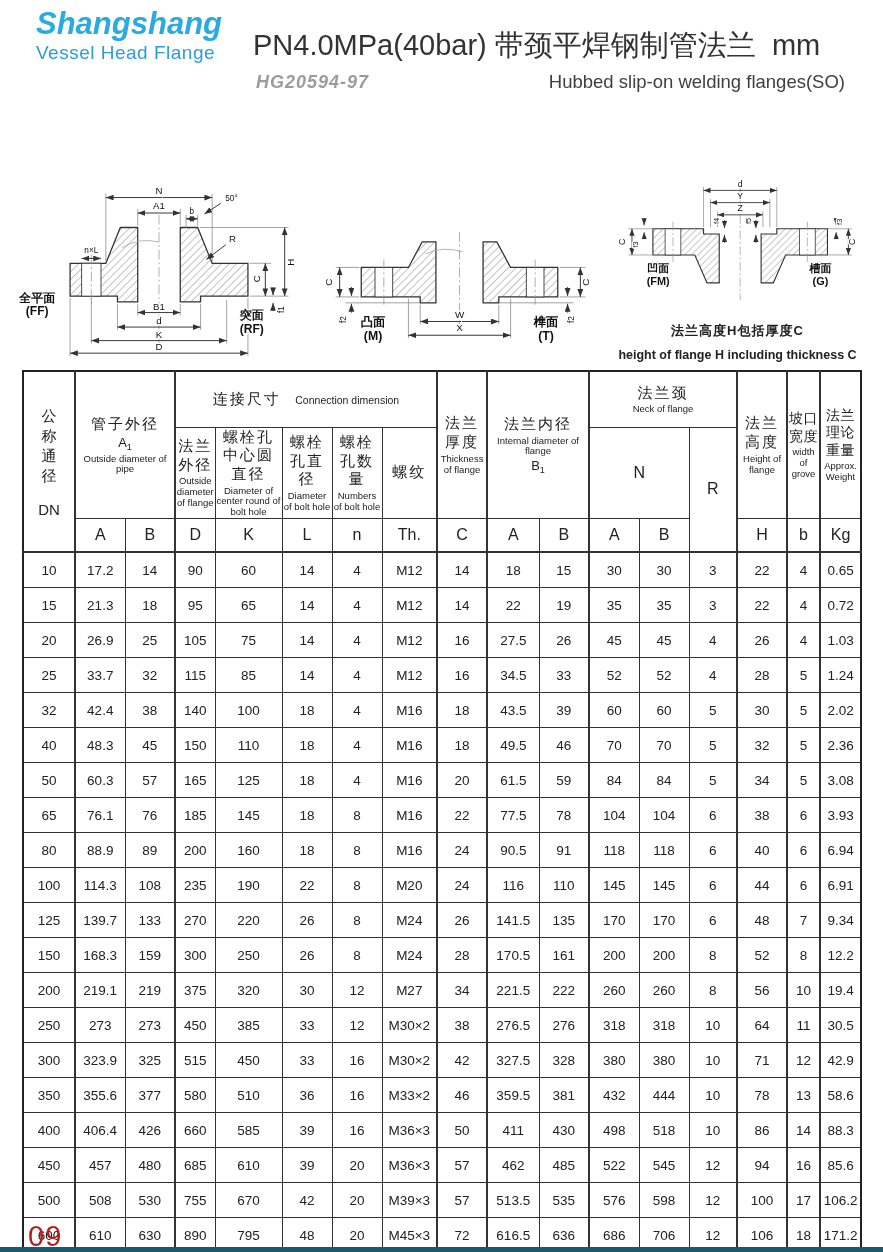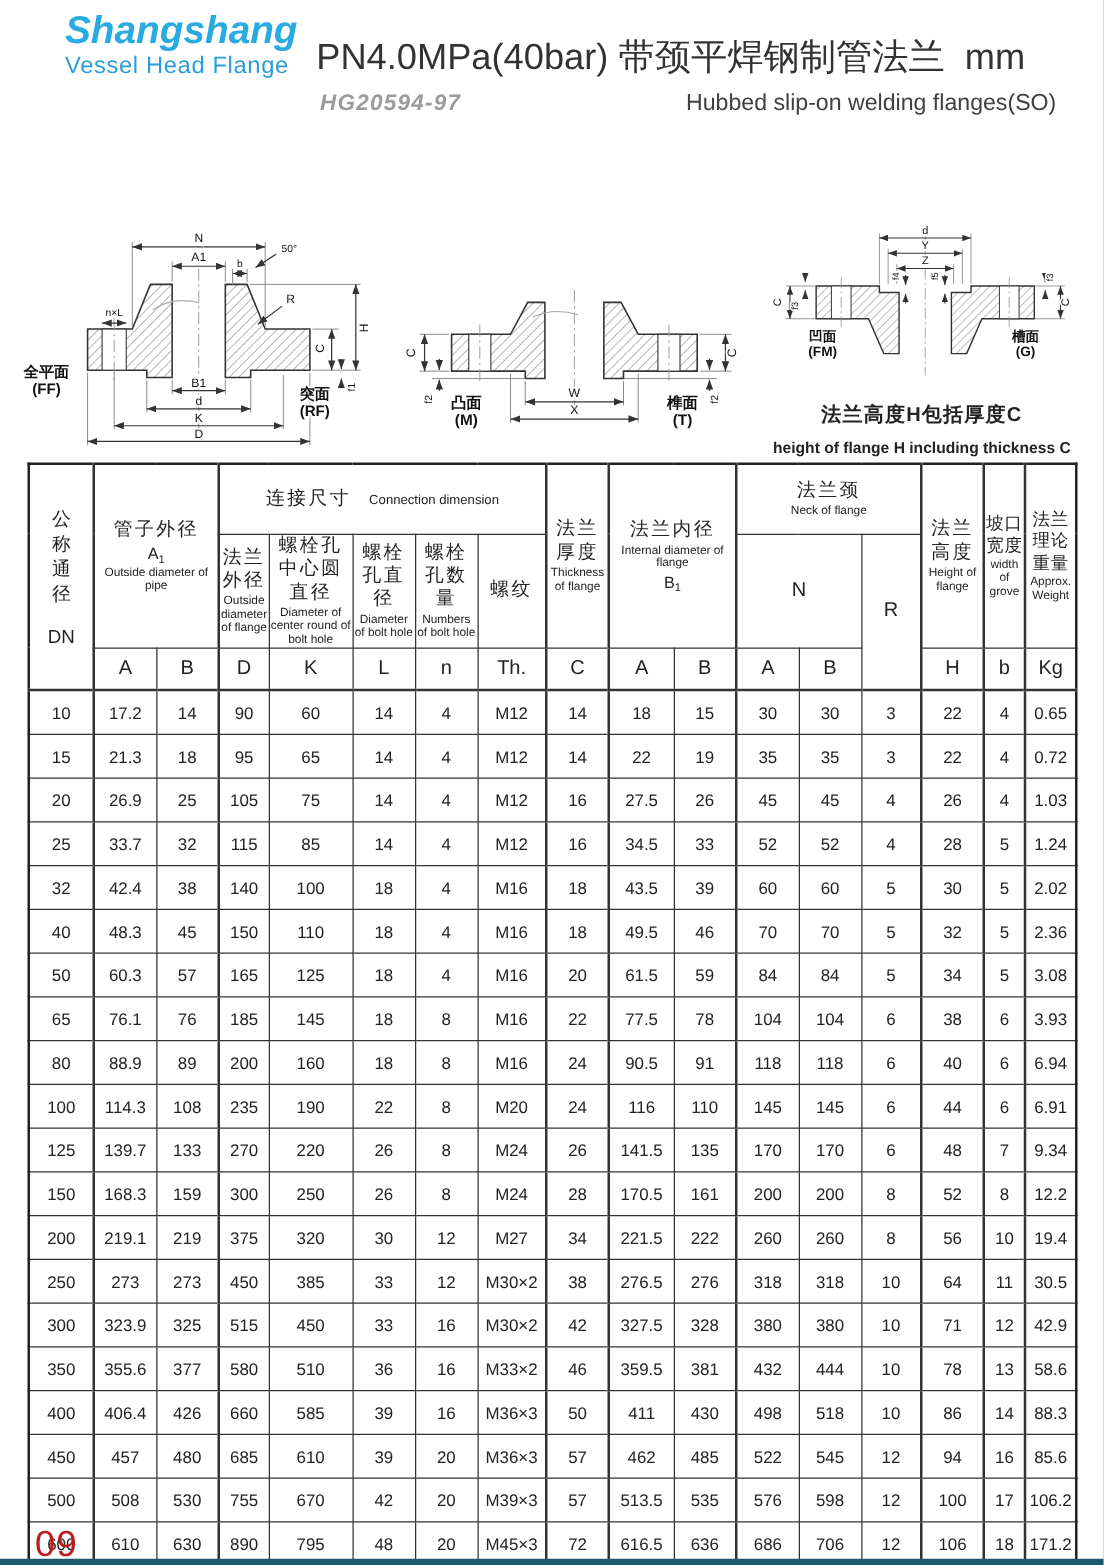--- a/index.html
+++ b/index.html
@@ -1,40 +1,40 @@
 <!DOCTYPE html>
 <html><head>
 <meta charset="utf-8">
 <style>
   html,body{margin:0;padding:0;background:#9a9a9a;}
   .page{position:relative;width:883px;height:1252px;margin:0 auto;background:#ffffff;
         font-family:"Liberation Sans","DejaVu Sans",sans-serif;color:#222;overflow:hidden;}
 
   
-  .logo{position:absolute;left:36px;top:8px;margin-left:16px;}
+  .logo{position:absolute;left:36px;top:8px;}
   .logo-1{font-size:31px;line-height:1.05;font-weight:bold;font-style:italic;color:#29abe2;}
   .logo-2{font-size:19px;line-height:1.3;color:#2c9ddb;letter-spacing:0.5px;}
   .title{position:absolute;left:253px;top:26px;font-size:29px;font-weight:500;color:#333;white-space:pre;}
   .std{position:absolute;left:256px;top:72px;font-size:18px;font-weight:bold;font-style:italic;
        color:#9b9b9b;letter-spacing:1px;}
   .sub-en{position:absolute;right:38px;top:71px;font-size:18.5px;color:#404040;}
 
   
   .fig{position:absolute;}
   svg text{font-family:"Liberation Sans","DejaVu Sans",sans-serif;}
   .dl{font-size:10px;fill:#111;text-anchor:middle;paint-order:stroke;stroke:#fff;stroke-width:3px;}
   .ds{font-size:8.5px;}
   .df{font-size:12.5px;font-weight:bold;fill:#111;text-anchor:middle;paint-order:stroke;stroke:#fff;stroke-width:3px;}
   .e{stroke:#888;stroke-width:0.8;}
   .d{stroke:#333;stroke-width:1;}
   .ol{stroke:#333;stroke-width:1.3;}
   .cl{stroke:#999;stroke-width:0.8;stroke-dasharray:10 3 2 3;}
   .brk{stroke:#aaa;stroke-width:0.9;fill:none;}
   .cap{position:absolute;left:600px;top:322px;width:275px;text-align:center;color:#222;}
-  .cap .zh{font-size:16px;font-weight:bold;letter-spacing:1px;}
+  .cap .zh{font-size:13px;font-weight:bold;letter-spacing:1px;}
   .cap .en{font-size:12.5px;font-weight:bold;margin-top:8px;}
 
   
   .spec-table{position:absolute;left:22px;top:370px;width:838px;border-collapse:collapse;
               table-layout:fixed;border:2px solid #222;}
   .spec-table th,.spec-table td{border:1px solid #333;text-align:center;vertical-align:middle;
               padding:0;font-weight:normal;color:#222;overflow:hidden;}
   .spec-table td{font-size:13.5px;height:34px;}
   tr.h1{height:56px;} tr.h2{height:55px;} tr.h3{height:34px;}
   tbody tr:first-child td{border-top-width:2px;}

